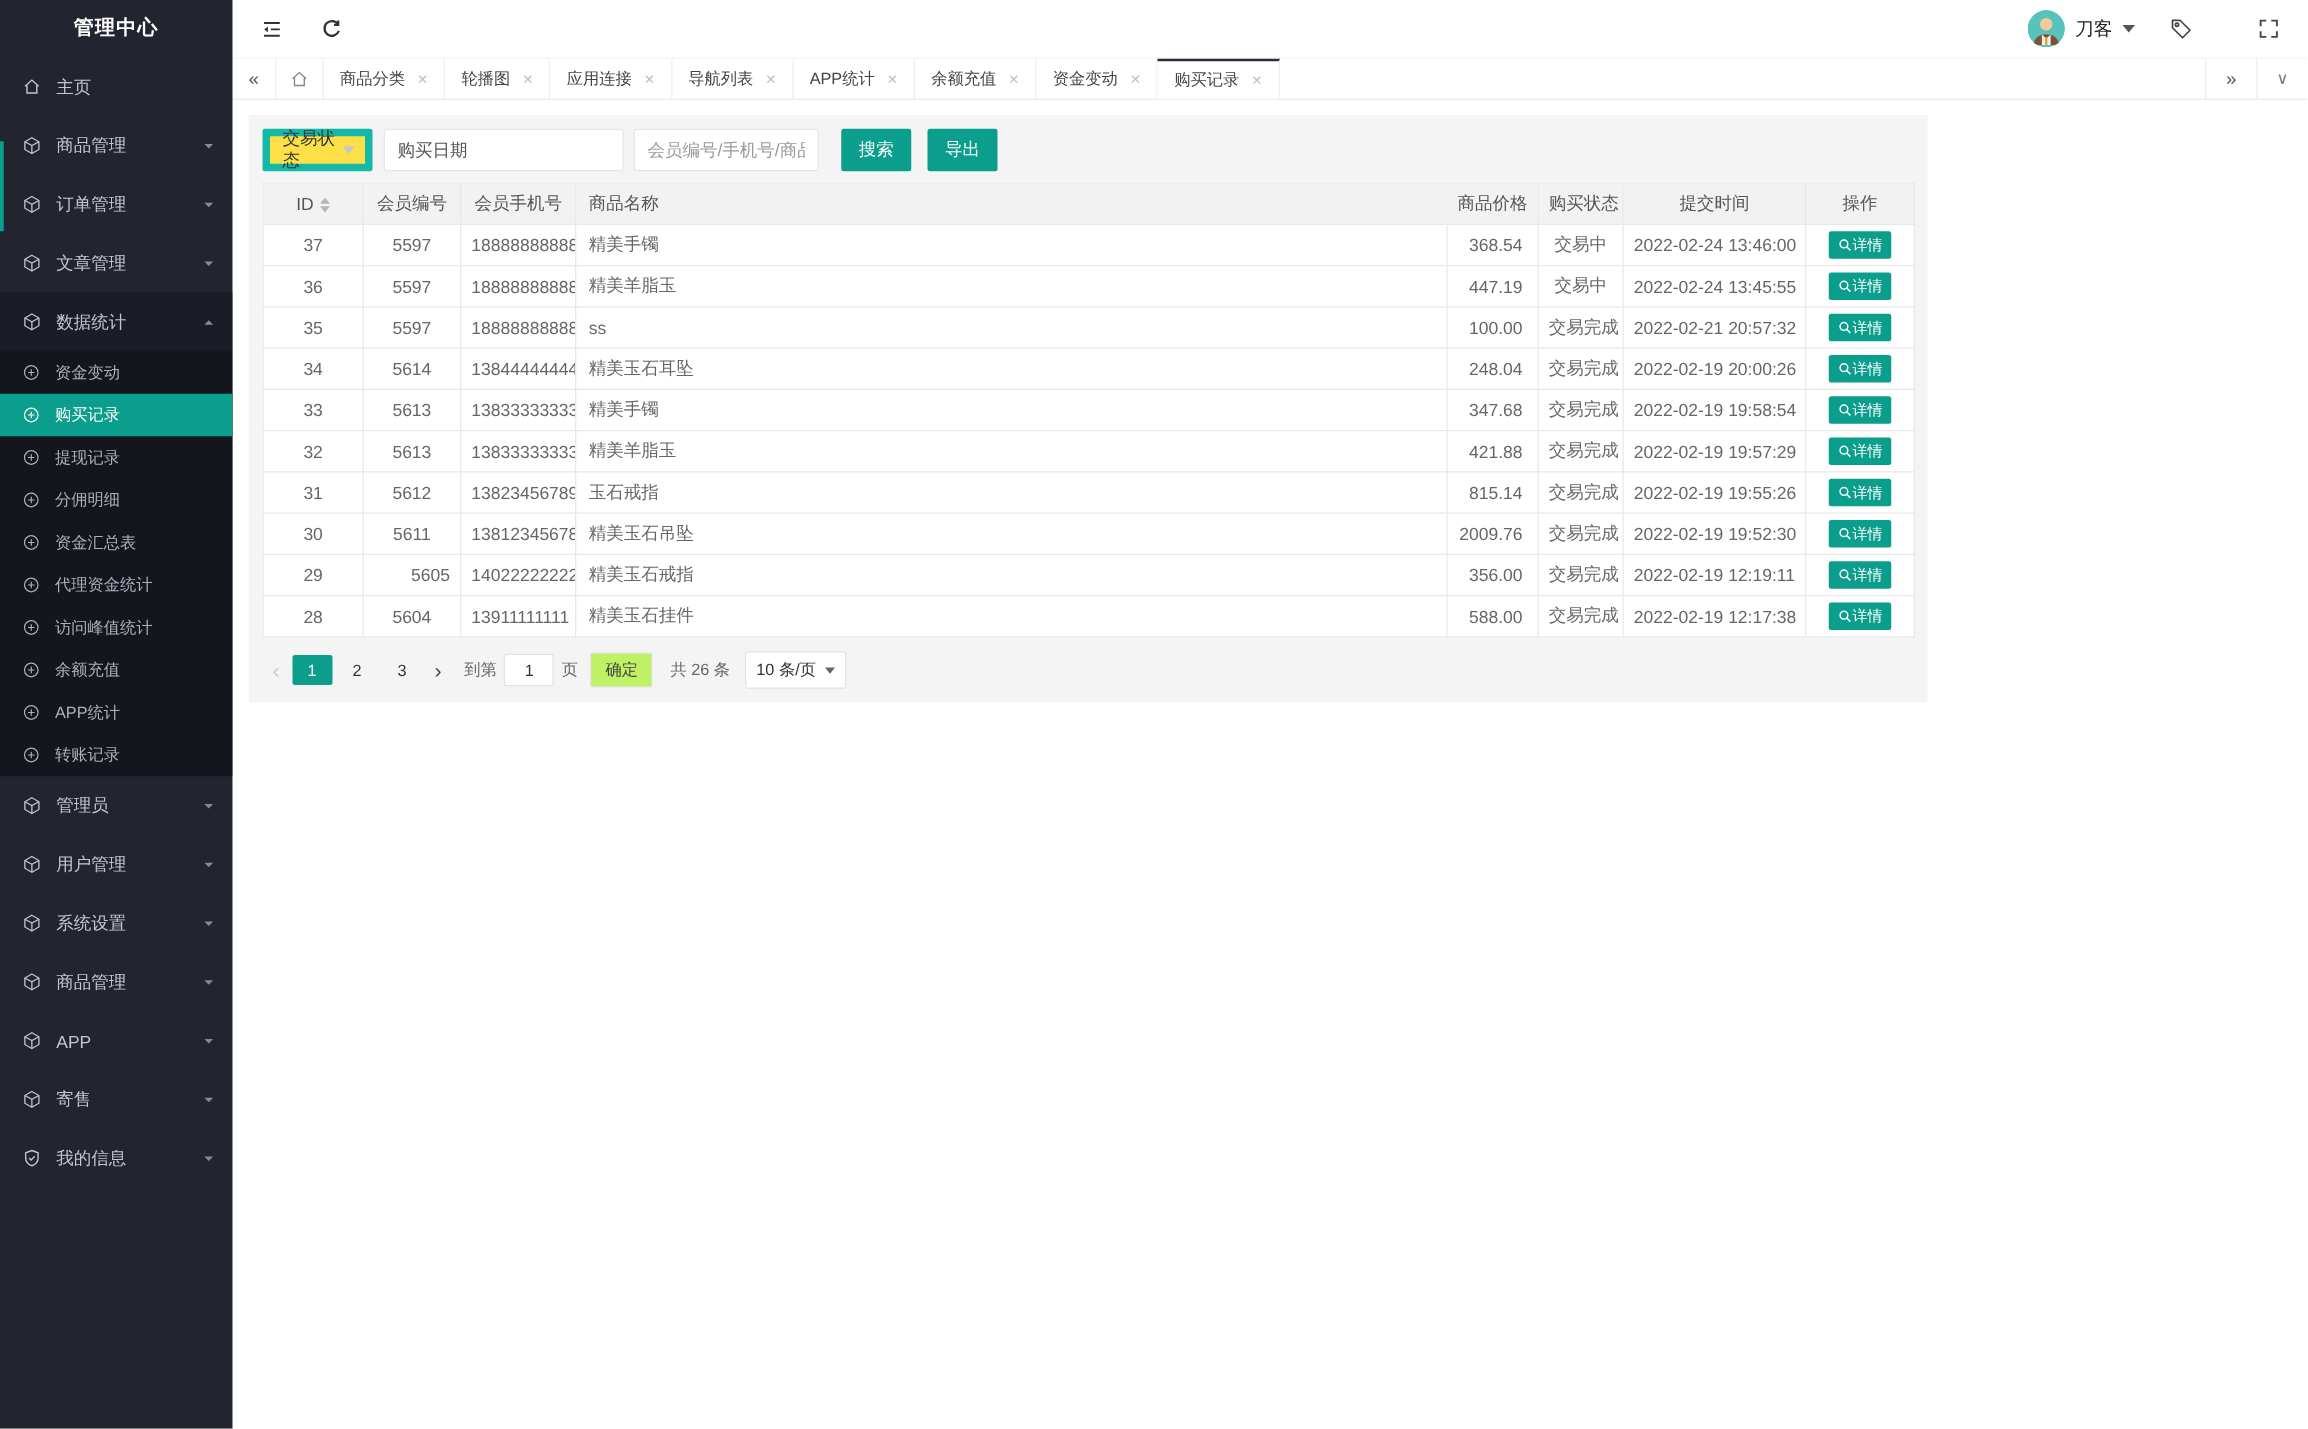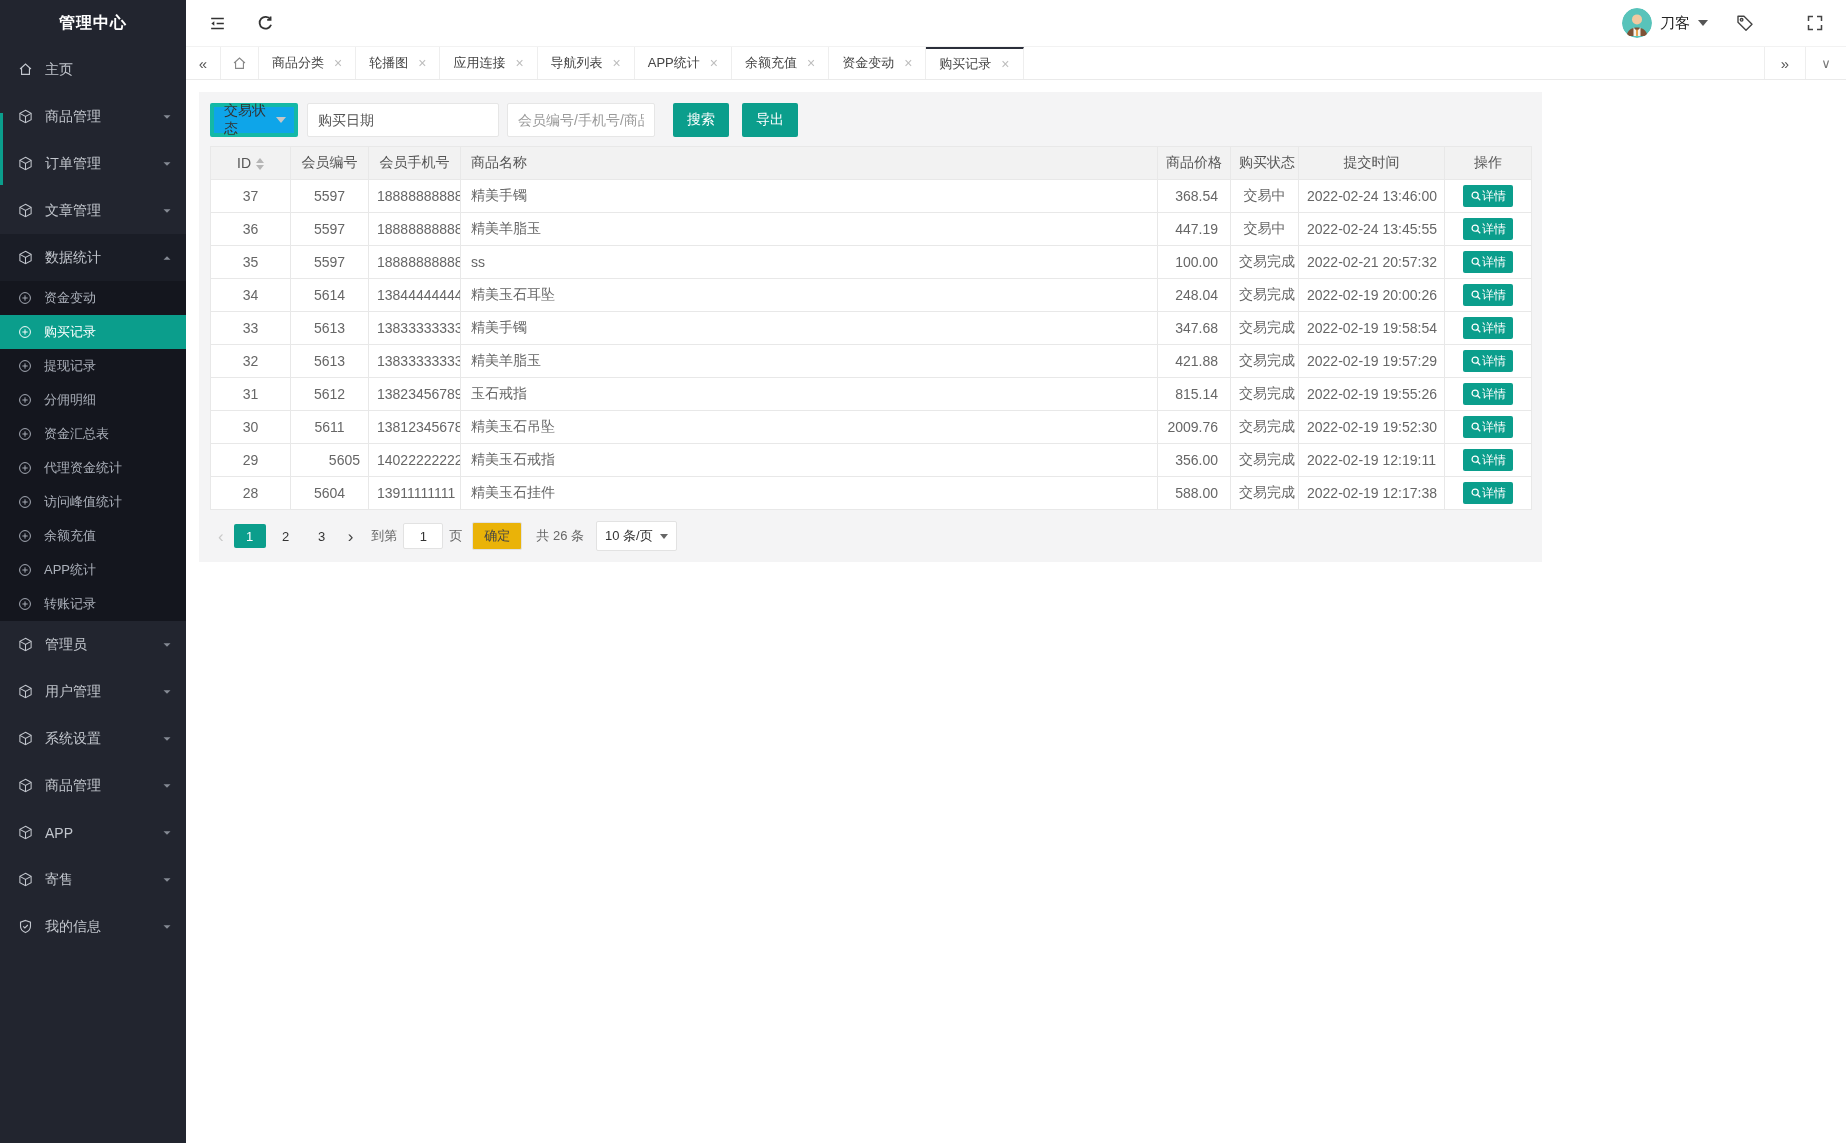--- a/index.html
+++ b/index.html
@@ -45,21 +45,21 @@
   .tab.home{color:#888;padding:0 11px}
   .tab.active{border-top:2px solid #2b2f3a;background:#fff}
   .tab-close{color:#bdbdbd;font-size:14px;line-height:1;margin-left:2px;cursor:pointer}
   .tab-right{margin-left:auto;display:flex}
   .tab-right .tab-ctrl{border-left:1px solid #eee;width:40px}
 
   
   .content{flex:1;background:#fff;overflow:hidden}
   .panel{width:1343px;margin:12px 0 0 13px;background:#f4f4f5;padding:11px;box-sizing:border-box}
   .filterbar{display:flex;align-items:center;margin-bottom:9px}
-  .select{height:34px;width:88px;background:#0ea5e9;border:4px solid #14b8a6;border-radius:2px;display:flex;align-items:center;padding:0 8px 0 10px;box-sizing:border-box;color:#333;font-size:14px;cursor:pointer;margin-right:9px}
+  .select{height:34px;width:88px;background:#fde047;border:6px solid #14b8a6;border-radius:2px;display:flex;align-items:center;padding:0 8px 0 10px;box-sizing:border-box;color:#333;font-size:14px;cursor:pointer;margin-right:9px}
   .select .sel-caret{width:0;height:0;border-left:5px solid transparent;border-right:5px solid transparent;border-top:6px solid #c6c6c6;margin-left:auto}
   .input{height:34px;border:1px solid #e6e6e6;border-radius:2px;background:#fff;padding:0 10px;font-size:14px;box-sizing:border-box;outline:none;color:#333;font-family:inherit}
   .input.date{width:192px;margin-right:8px}
   .input.date::placeholder{color:#555}
   .input.keyword{width:148px;margin-right:18px}
   .input.keyword::placeholder{color:#9a9a9a}
   .btn{height:34px;padding:0 14px;background:var(--accent);color:#fff;border:none;border-radius:2px;font-size:14px;cursor:pointer;font-family:inherit}
   .btn + .btn{margin-left:13px}
 
   
@@ -76,21 +76,21 @@
 
   
   .pagination{display:flex;align-items:center;margin-top:11px;font-size:13px;color:#666}
   .page-arrow{padding:0 8px;font-size:17px;line-height:1;color:#c9c9c9}
   .page-arrow.next{color:#444;cursor:pointer}
   .page-num{min-width:24px;height:24px;display:inline-flex;align-items:center;justify-content:center;border-radius:2px;margin:0 2px;color:#333;cursor:pointer;padding:0 4px}
   .page-num.active{background:var(--accent);color:#fff}
   .goto-text{margin:0 6px 0 10px}
   .goto-input{width:40px;height:26px;border:1px solid #e2e2e2;border-radius:2px;text-align:center;font-size:13px;color:#333;outline:none;box-sizing:border-box;background:#fff;font-family:inherit}
   .goto-suffix{margin:0 10px 0 6px}
-  .confirm-btn{height:28px;padding:0 11px;background:#eab308;border:1px solid #e2e2e2;border-radius:2px;color:#444;font-size:13px;cursor:pointer;font-family:inherit}
+  .confirm-btn{height:28px;padding:0 11px;background:#bef264;border:1px solid #e2e2e2;border-radius:2px;color:#444;font-size:13px;cursor:pointer;font-family:inherit}
   .total-text{margin:0 12px 0 14px}
   .size-select{height:28px;background:#fff;border:1px solid #e2e2e2;border-radius:2px;display:flex;align-items:center;gap:7px;padding:0 8px;cursor:pointer;color:#333}
   .size-select .sel-caret{width:0;height:0;border-left:4px solid transparent;border-right:4px solid transparent;border-top:5px solid #666}
 </style>
 </head>
 <body>
 
 <div class="app">
 
   <aside class="sidebar">

